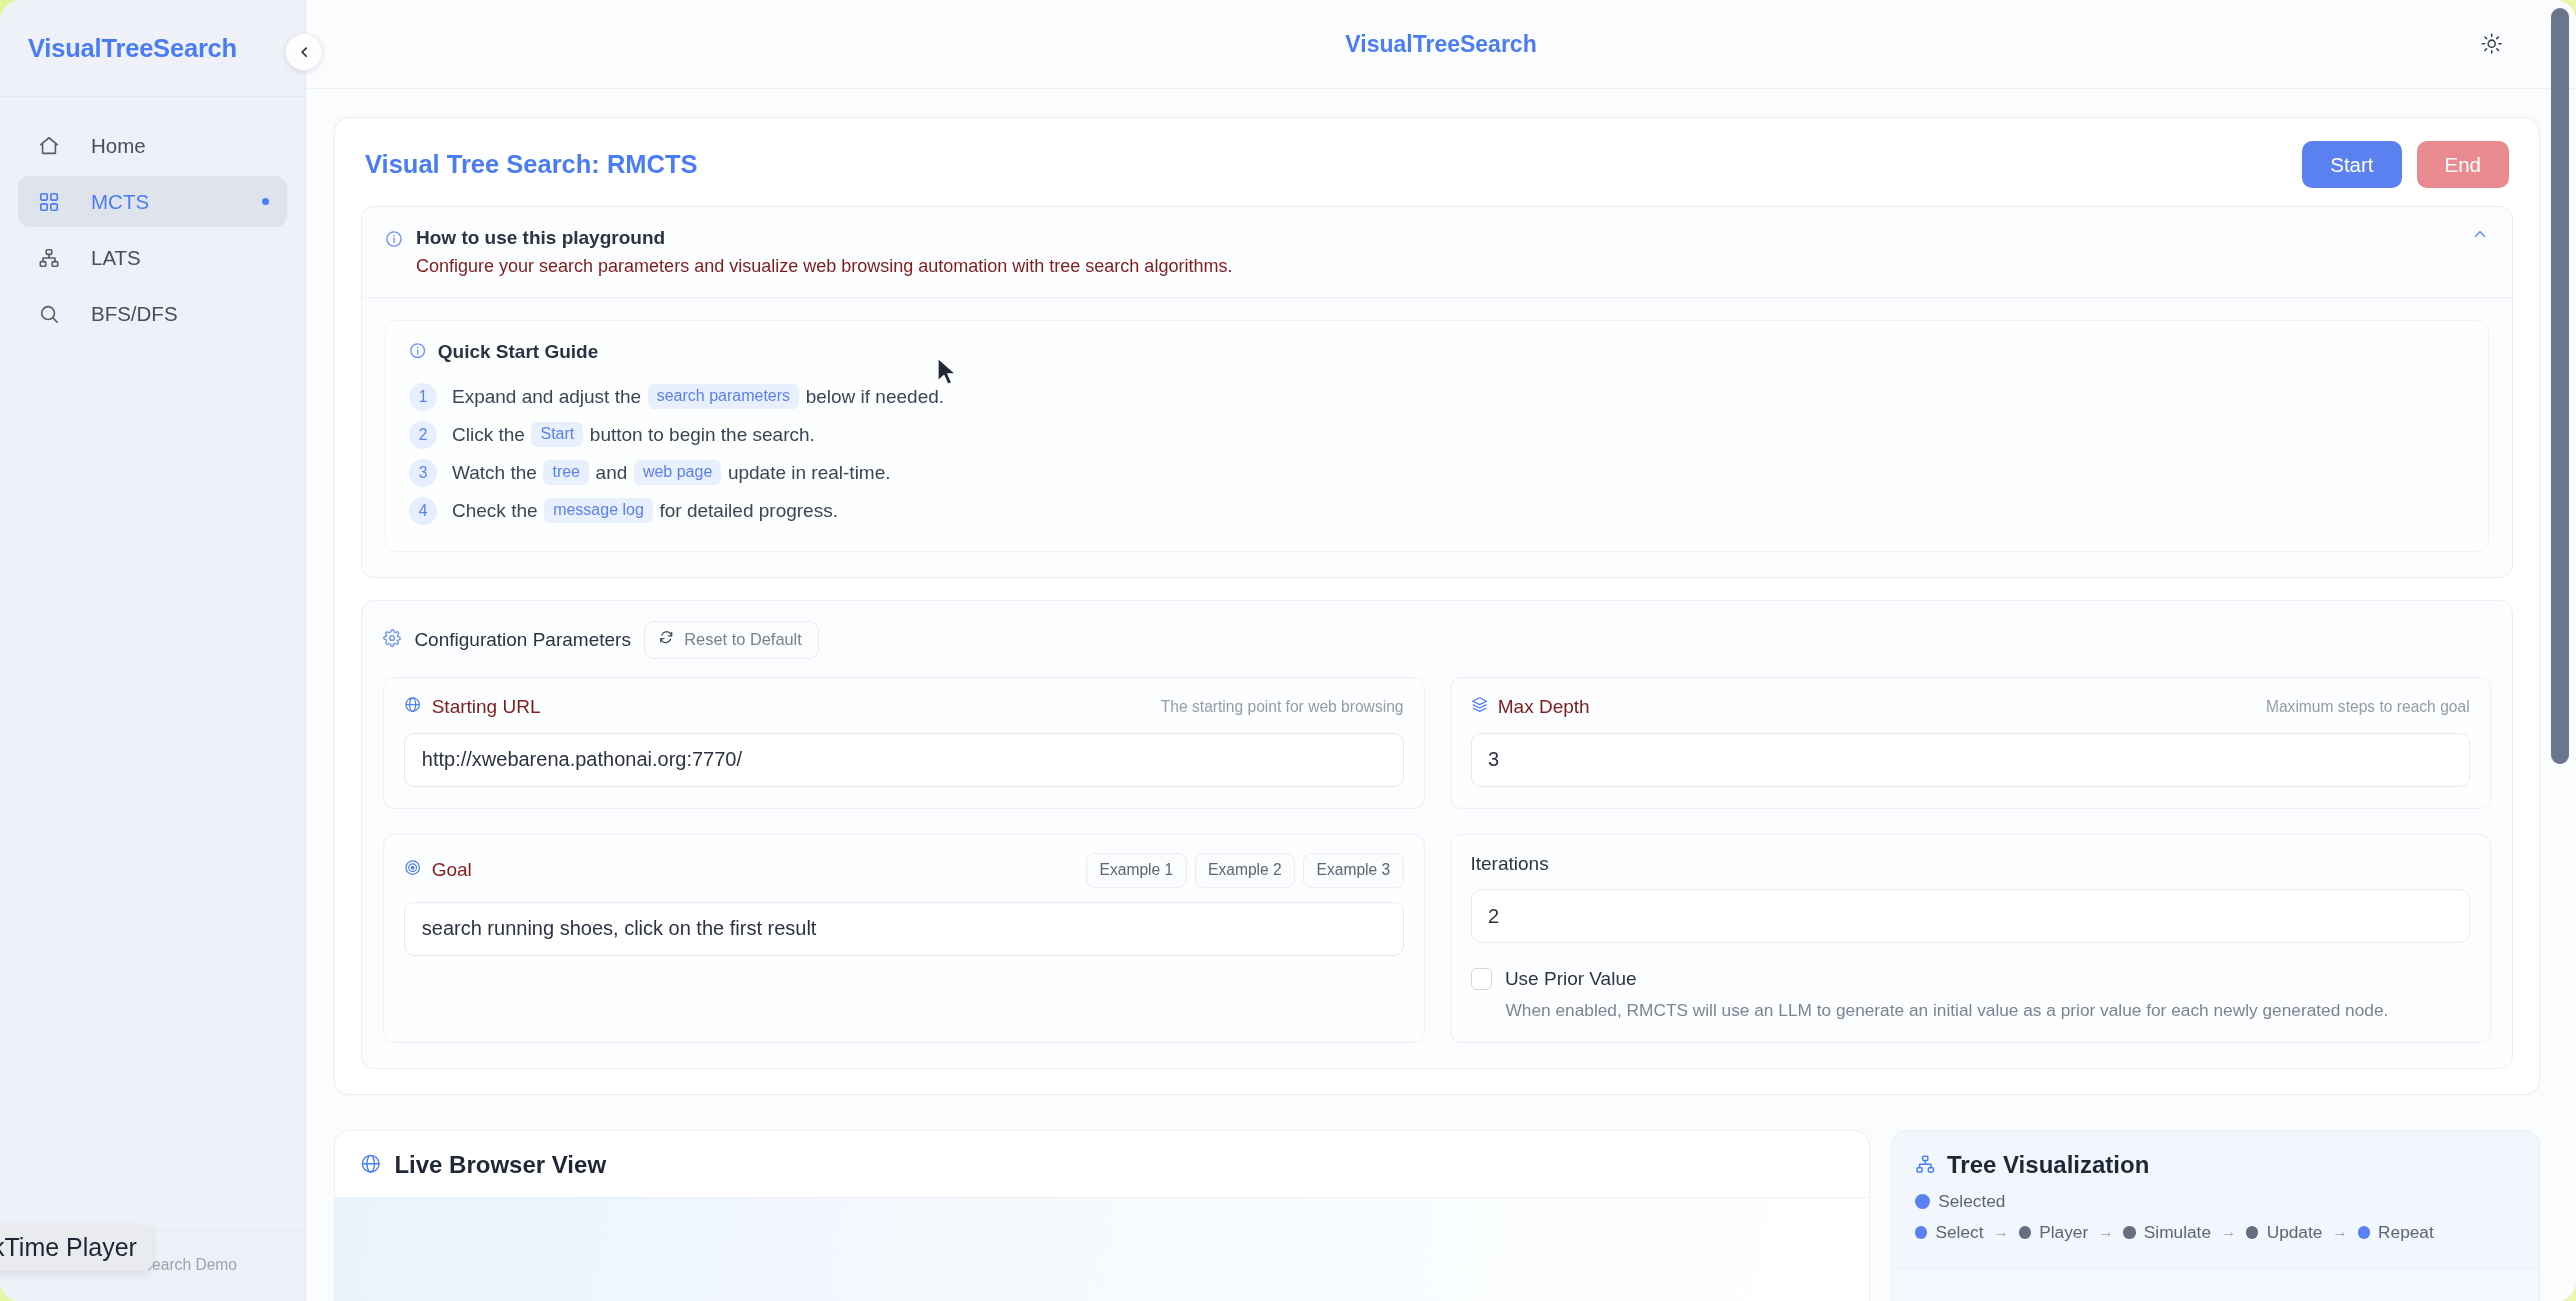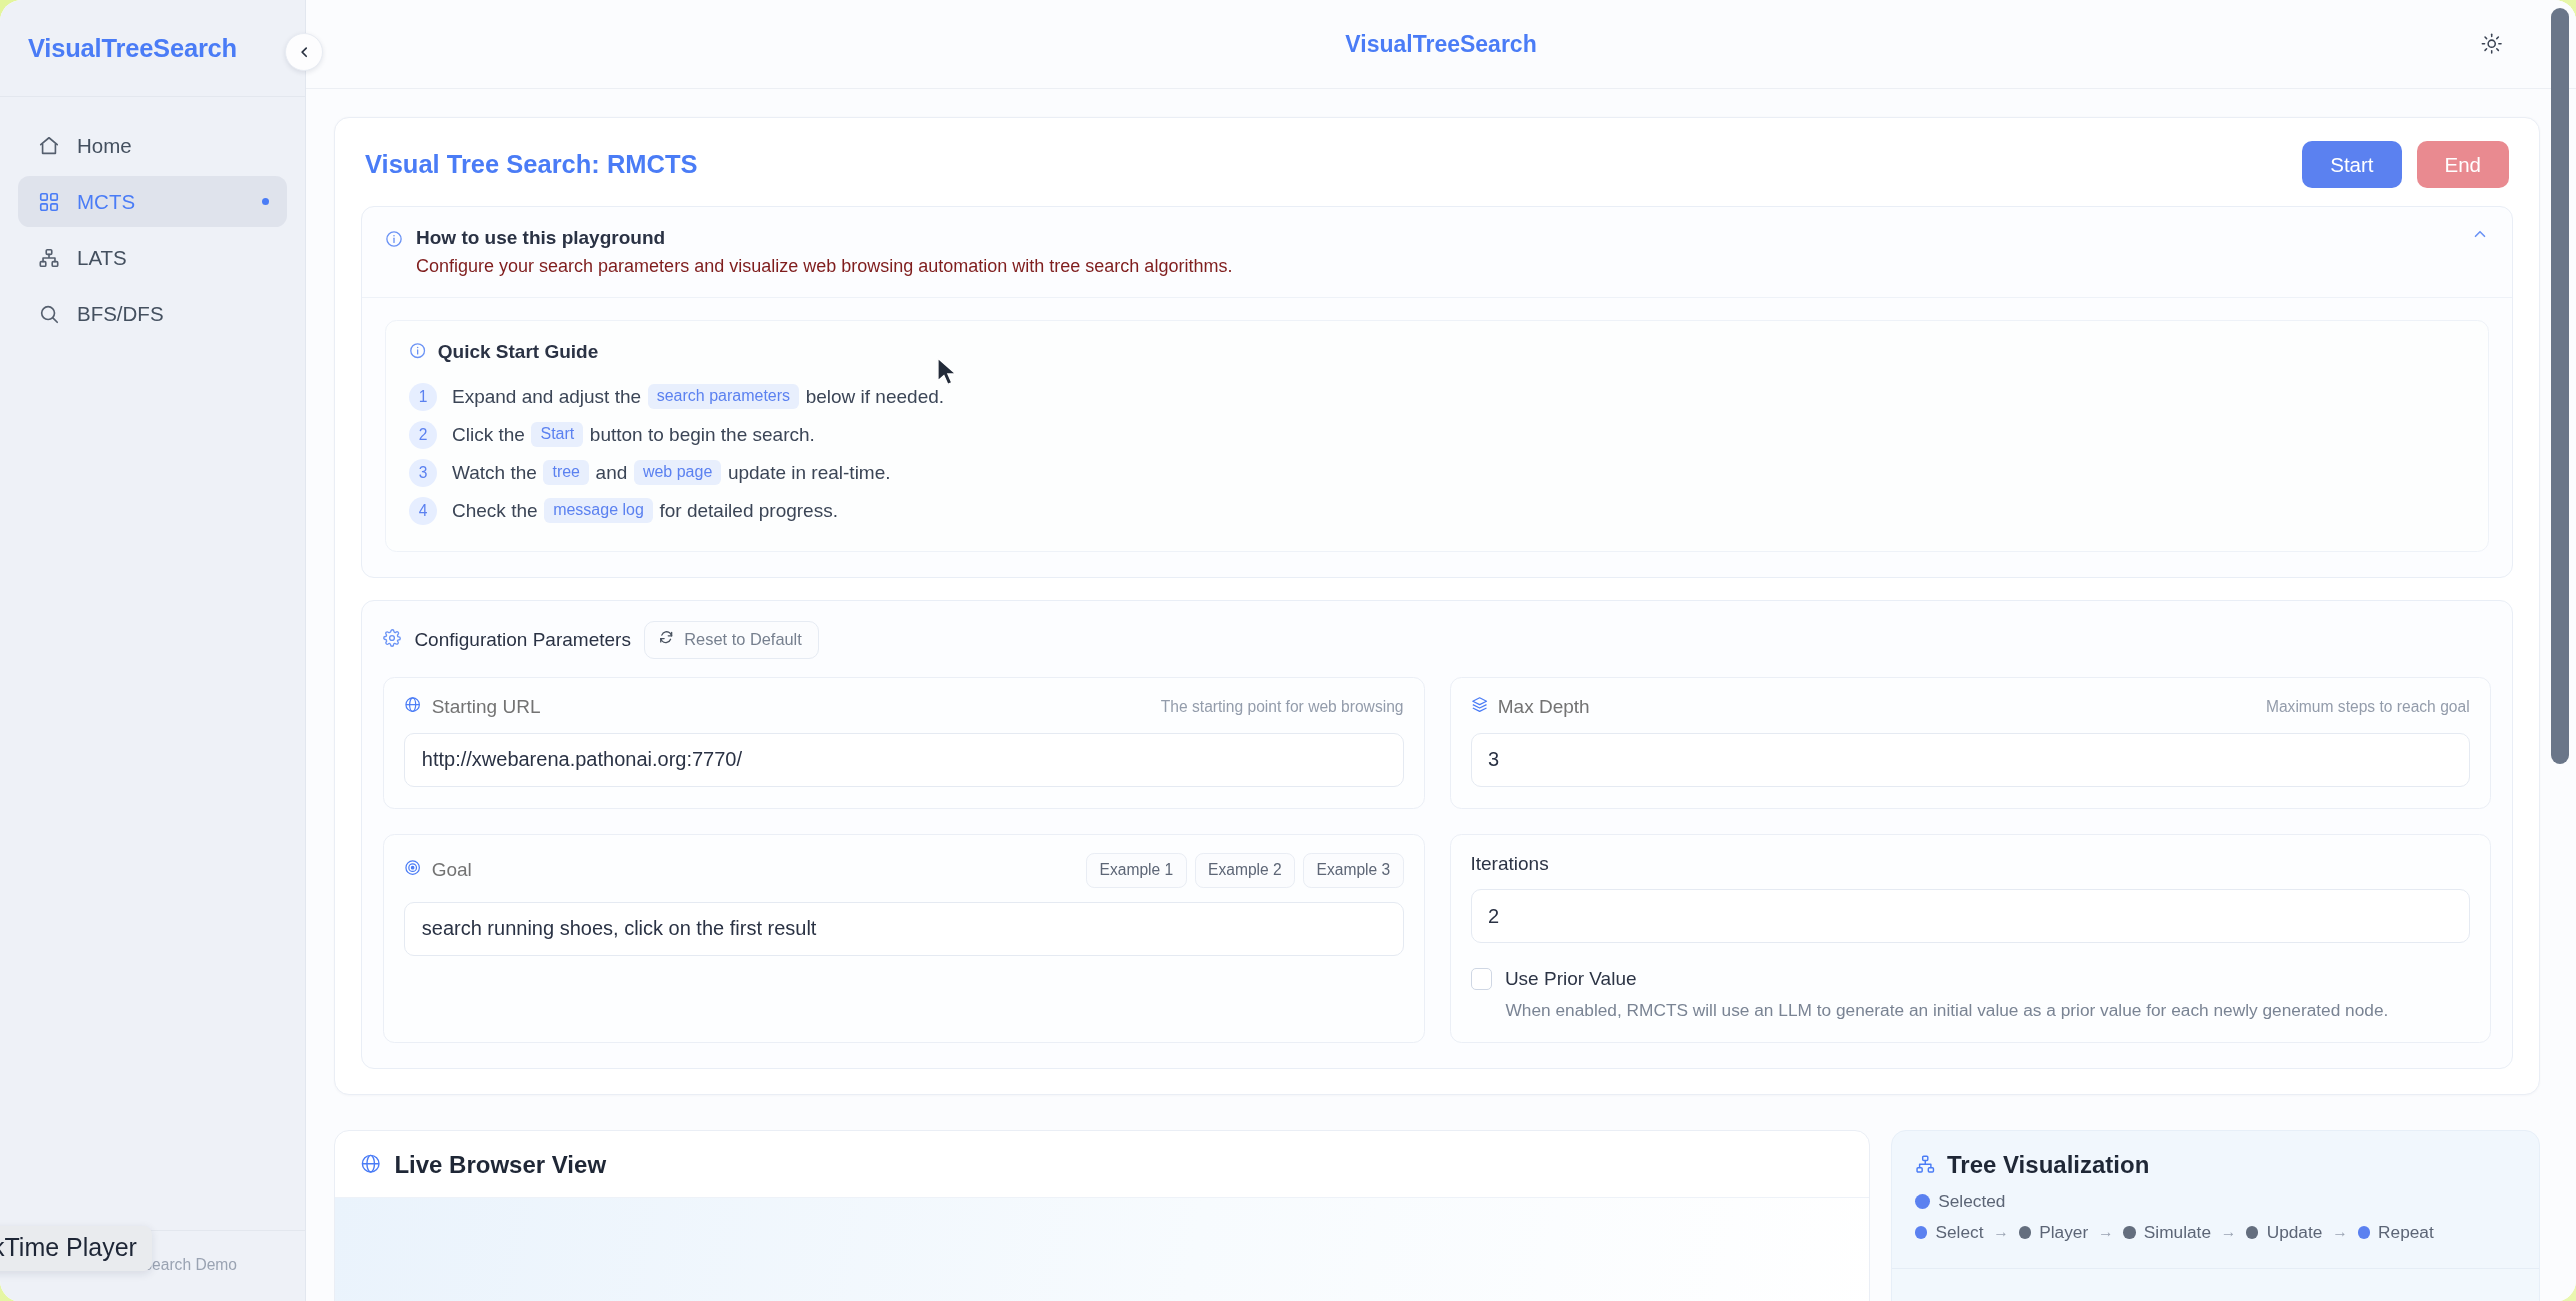--- a/index.html
+++ b/index.html
@@ -56,21 +56,21 @@
     border: 0.8px solid #e8ecf3;
     box-shadow: 0 1.6px 5px rgba(20,30,60,.10);
     display: flex; align-items: center; justify-content: center;
     z-index: 10;
     cursor: pointer;
   }
   .collapse-btn svg { display:block; }
   .nav { padding: 23px 18px 0 18px; display: flex; flex-direction: column; gap: 5px; }
   .nav-item {
     display: flex; align-items: center;
-    gap: 16px;
+    gap: 30px;
     height: 51px;
     padding: 0 18px;
     border-radius: 11.5px;
     color: #44505f;
     font-size: 20.5px;
     cursor: pointer;
     position: relative;
   }
   .nav-item .ico { width: 25px; display:flex; align-items:center; justify-content:center; }
   .nav-item.active { background: #dfe3ec; color: #4a7cf6; }
@@ -251,21 +251,21 @@
   .field-box {
     border: 0.8px solid #ebeff6;
     border-radius: 11.5px;
     background: #fdfeff;
     padding: 18px 20px 21.4px 20px;
   }
   .field-head {
     display: flex; align-items: center; justify-content: space-between;
     margin-bottom: 14px;
   }
-  .field-label { display: flex; align-items: center; gap: 10px; font-size: 19px; color: #737373; }
+  .field-label { display: flex; align-items: center; gap: 10px; font-size: 19px; color: #7f1d1d; }
   .field-hint { font-size: 15.6px; color: #939cab; }
   .input {
     width: 100%;
     height: 54px;
     border: 0.8px solid #e5eaf2;
     border-radius: 10px;
     background: #ffffff;
     font-size: 20px;
     color: #2a3244;
     padding: 0 16.4px;

